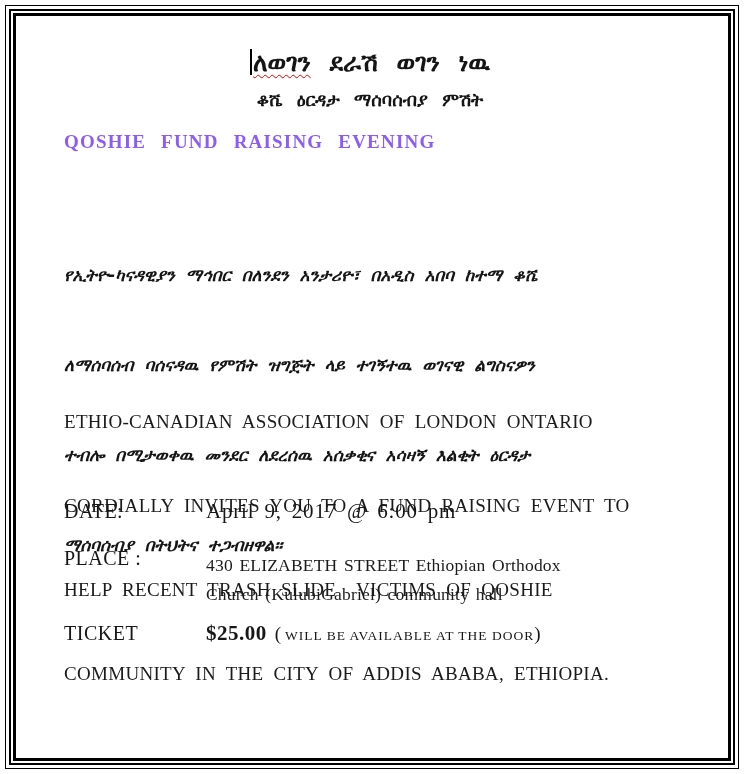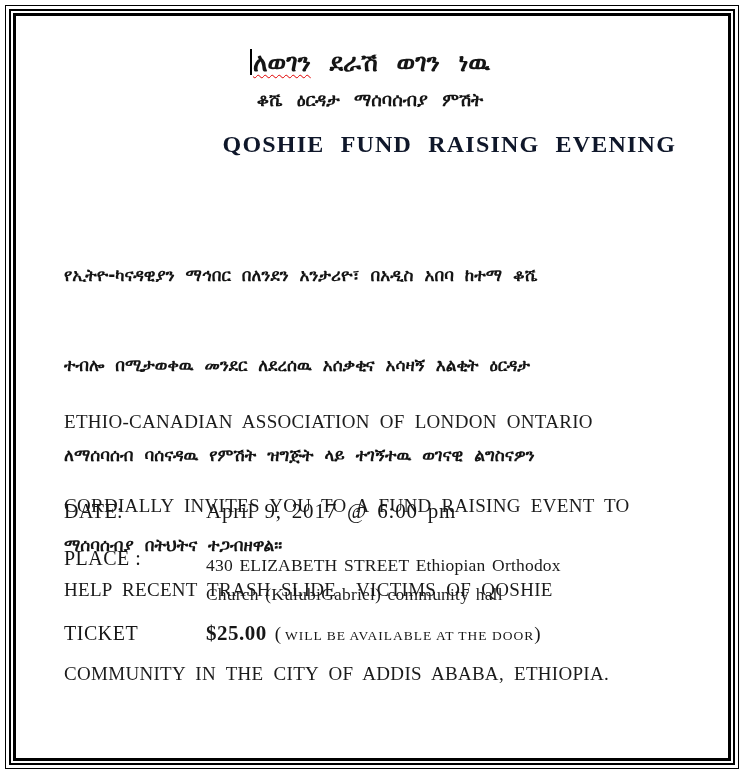--- a/index.html
+++ b/index.html
@@ -33,32 +33,33 @@
     text-decoration: underline wavy #e00000 1px;
     text-underline-offset: 3px;
   }
   .title-amh-sub {
     top: 89px; text-align: center;
     font-family: "DejaVu Sans", "Liberation Serif", serif;
     font-weight: bold; font-size: 18px; word-spacing: 8px;
     color: #151515;
   }
   .title-eng {
-    top: 131px; text-align: right;
-    font-weight: bold; font-size: 24px;
+    top: 131px; text-align: left;
+    font-weight: bold; font-size: 19px;
     letter-spacing: 1.2px; word-spacing: 9px;
-    color: #0f172a;
+    color: #8b5cf6;
   }
 
   .amh-para {
     top: 200px;
     font-family: "DejaVu Sans", "Liberation Serif", serif;
     font-weight: bold; font-size: 17px; line-height: 30px;
     word-spacing: 5px; color: #151515;
     white-space: pre-wrap;
+    font-style: italic;
   }
   .eng-para {
     top: 352px;
     font-size: 19px; line-height: 28px;
     letter-spacing: 0.3px; word-spacing: 5px;
     color: #1b1b1b; white-space: pre-wrap;
   }
 
   .details { top: 498px; }
   .row { display: flex; align-items: flex-start; }
@@ -91,22 +92,22 @@
   <div class="frame-inner"></div>
 
   <div class="abs title-amh-main"><span class="caret"></span><span class="squiggle">ለወገን</span><span> ደራሽ ወገን ነዉ</span></div>
 
   <div class="abs title-amh-sub">ቆሼ ዕርዳታ ማሰባሰብያ ምሽት</div>
 
   <div class="abs title-eng">QOSHIE FUND RAISING EVENING</div>
 
   <div class="abs amh-para">
     <div>የኢትዮ-ካናዳዊያን ማኅበር በለንደን አንታሪዮ፣ በአዲስ አበባ ከተማ ቆሼ</div>
+    <div>ለማሰባሰብ ባሰናዳዉ የምሽት ዝግጅት ላይ ተገኝተዉ ወገናዊ ልግስናዎን</div>
     <div>ተብሎ በሚታወቀዉ መንደር ለደረሰዉ አሰቃቂና አሳዛኝ እልቂት ዕርዳታ</div>
-    <div>ለማሰባሰብ ባሰናዳዉ የምሽት ዝግጅት ላይ ተገኝተዉ ወገናዊ ልግስናዎን</div>
     <div>ማሰባሰብያ በትህትና ተጋብዘዋል።</div>
   </div>
 
   <div class="abs eng-para">
     <div>ETHIO-CANADIAN ASSOCIATION OF LONDON ONTARIO</div>
     <div>CORDIALLY INVITES YOU TO A FUND RAISING EVENT TO</div>
     <div>HELP RECENT TRASH SLIDE  VICTIMS OF QOSHIE</div>
     <div>COMMUNITY IN THE CITY OF ADDIS ABABA, ETHIOPIA.</div>
   </div>
 

